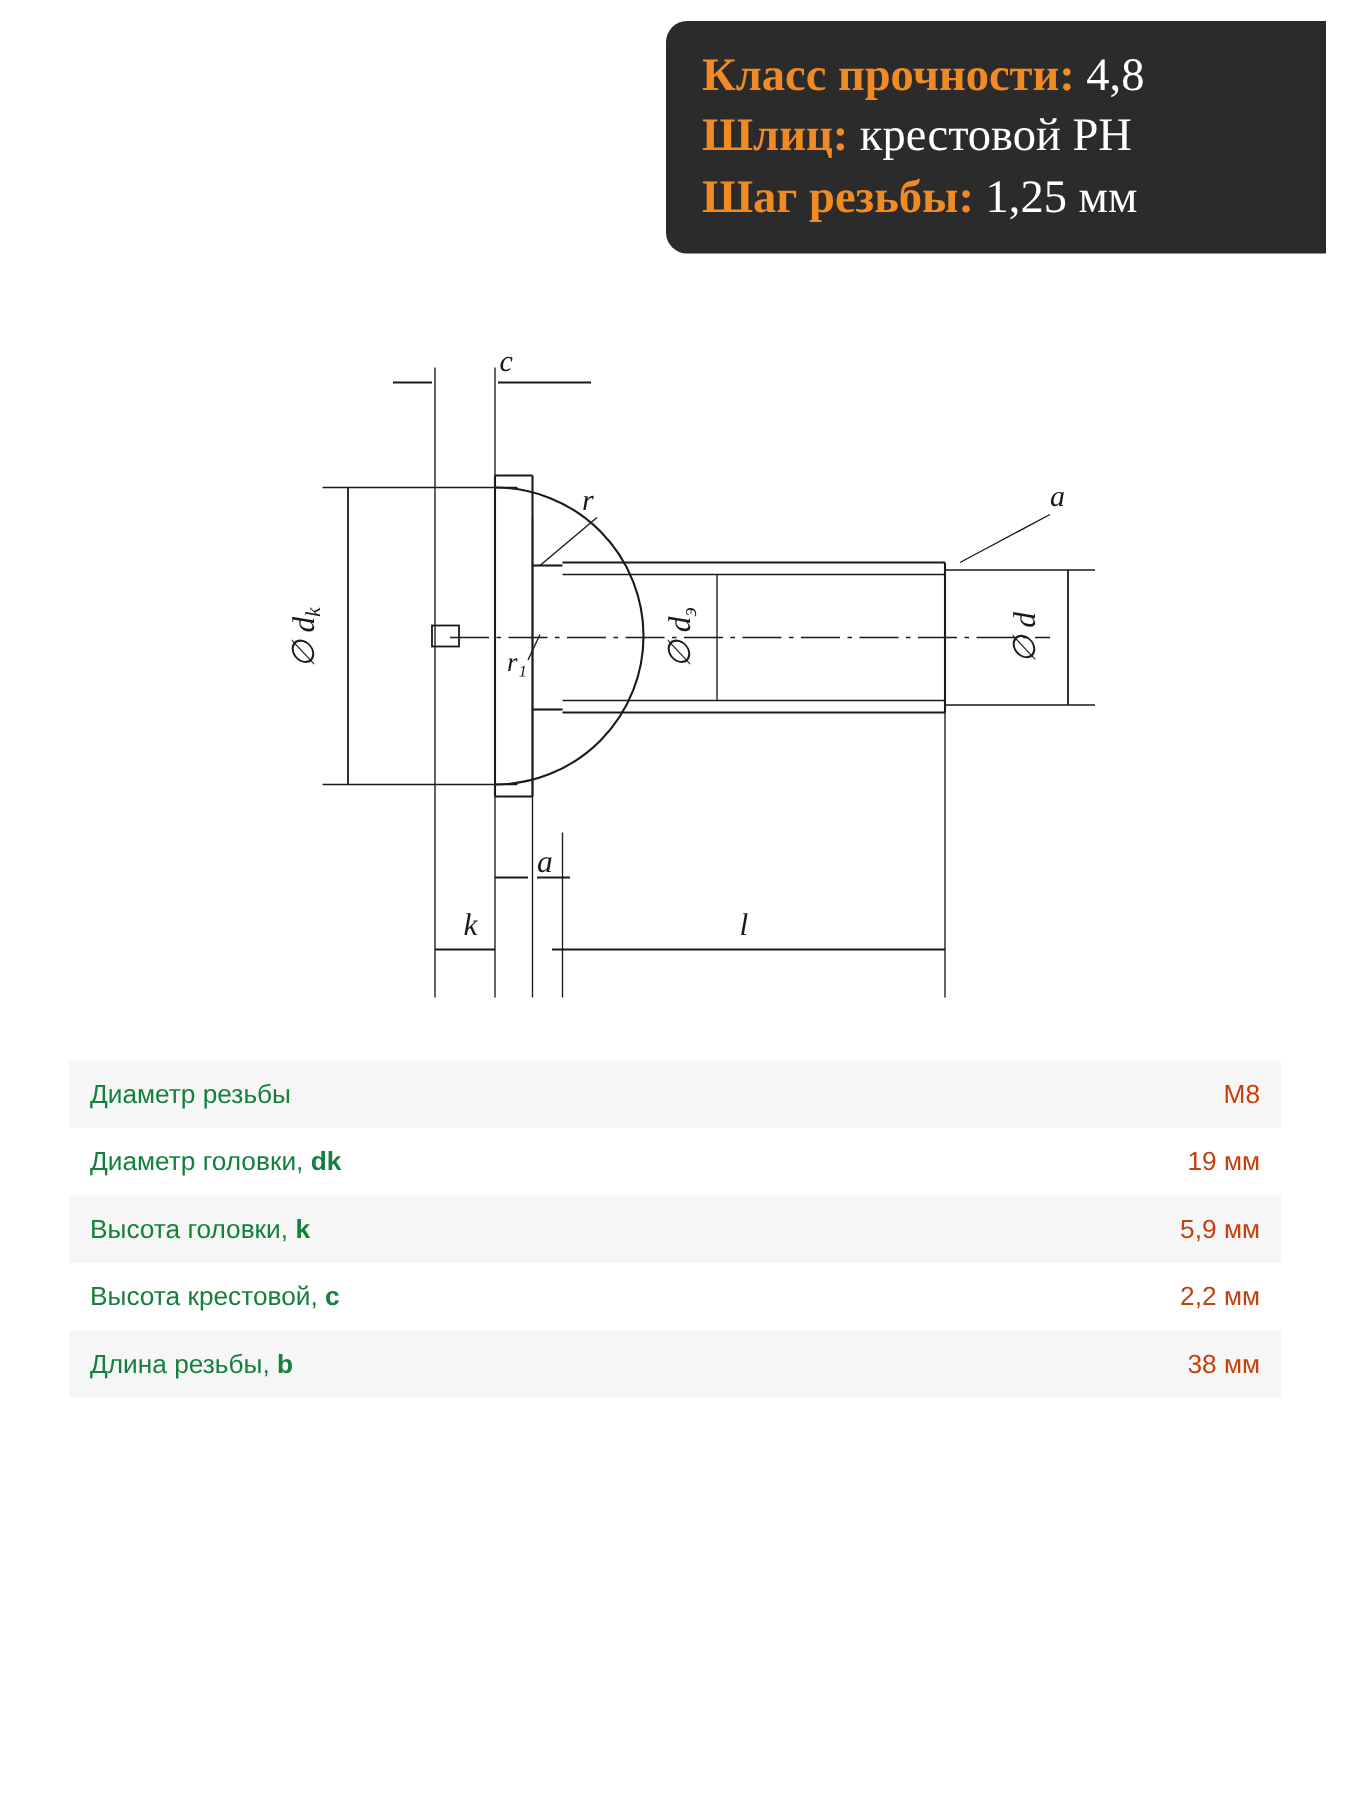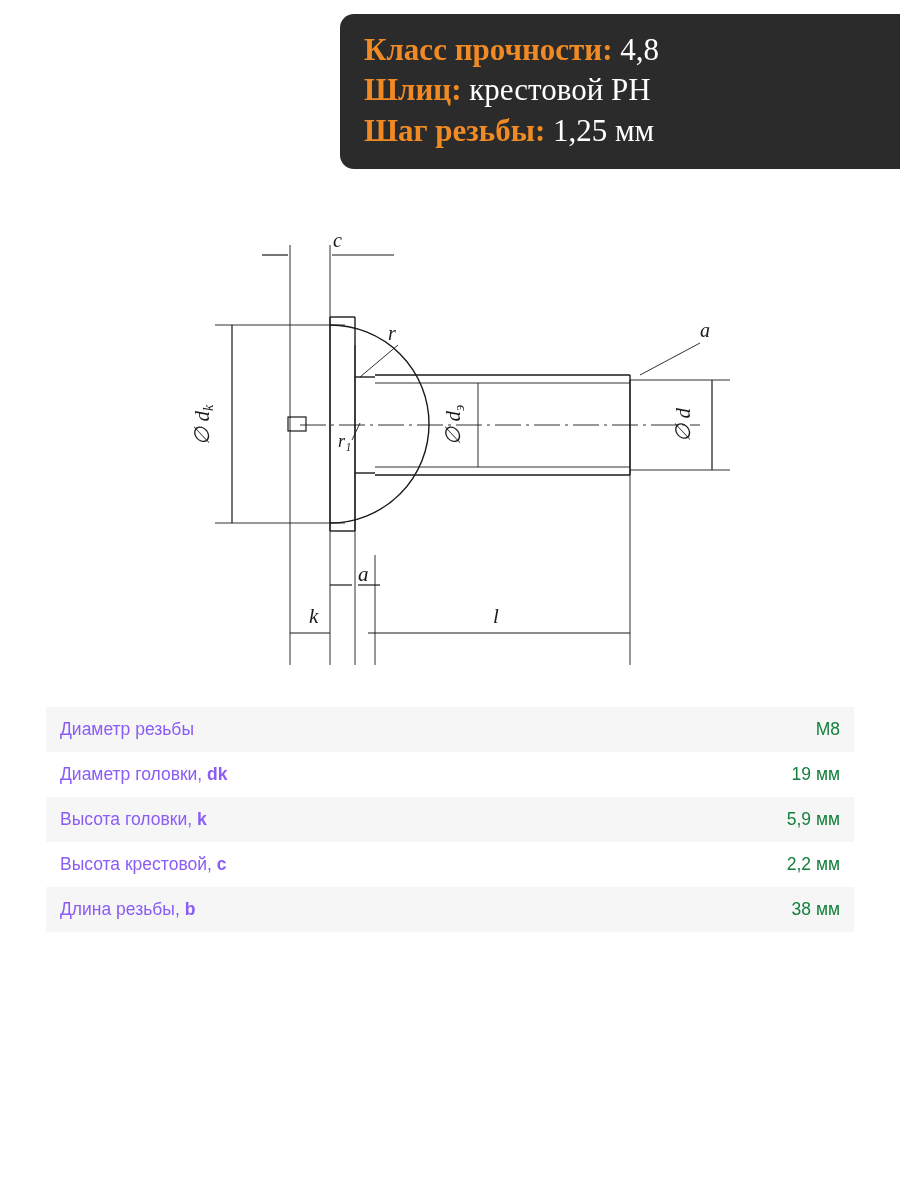--- a/index.html
+++ b/index.html
@@ -12,22 +12,22 @@
     height: 1200px;
     position: relative;
     font-family: "Liberation Sans", sans-serif;
     overflow: hidden;
   }
 
   
   .badge {
     position: absolute;
     top: 14px;
-    right: 0;
-    width: 560px;
+    right: 16px;
+    width: 440px;
     background: #2b2b2b;
     border-radius: 14px 0 0 14px;
     padding: 16px 20px 18px 24px;
     box-sizing: border-box;
   }
   .badge-line {
     color: #ffffff;
     font-family: "Liberation Serif", serif;
     font-size: 31px;
     line-height: 1.30;
@@ -67,30 +67,30 @@
     height: 45px;
   }
   .spec-table tr:nth-child(odd) {
     background: #f6f6f6;
   }
   .spec-table tr:nth-child(even) {
     background: #ffffff;
   }
   .spec-table td {
     font-size: 17.5px;
-    color: #8b5cf6;
+    color: #15803d;
     padding: 0 14px;
     border: none;
   }
   .spec-table td.label {
     text-align: left;
   }
   .spec-table td.value {
     text-align: right;
-    color: #15803d;
+    color: #c2410c;
   }
   .spec-table .sym {
     font-weight: 700;
   }
 </style>
 </head>
 <body>
 
 <div class="badge">
   <div class="badge-line">

